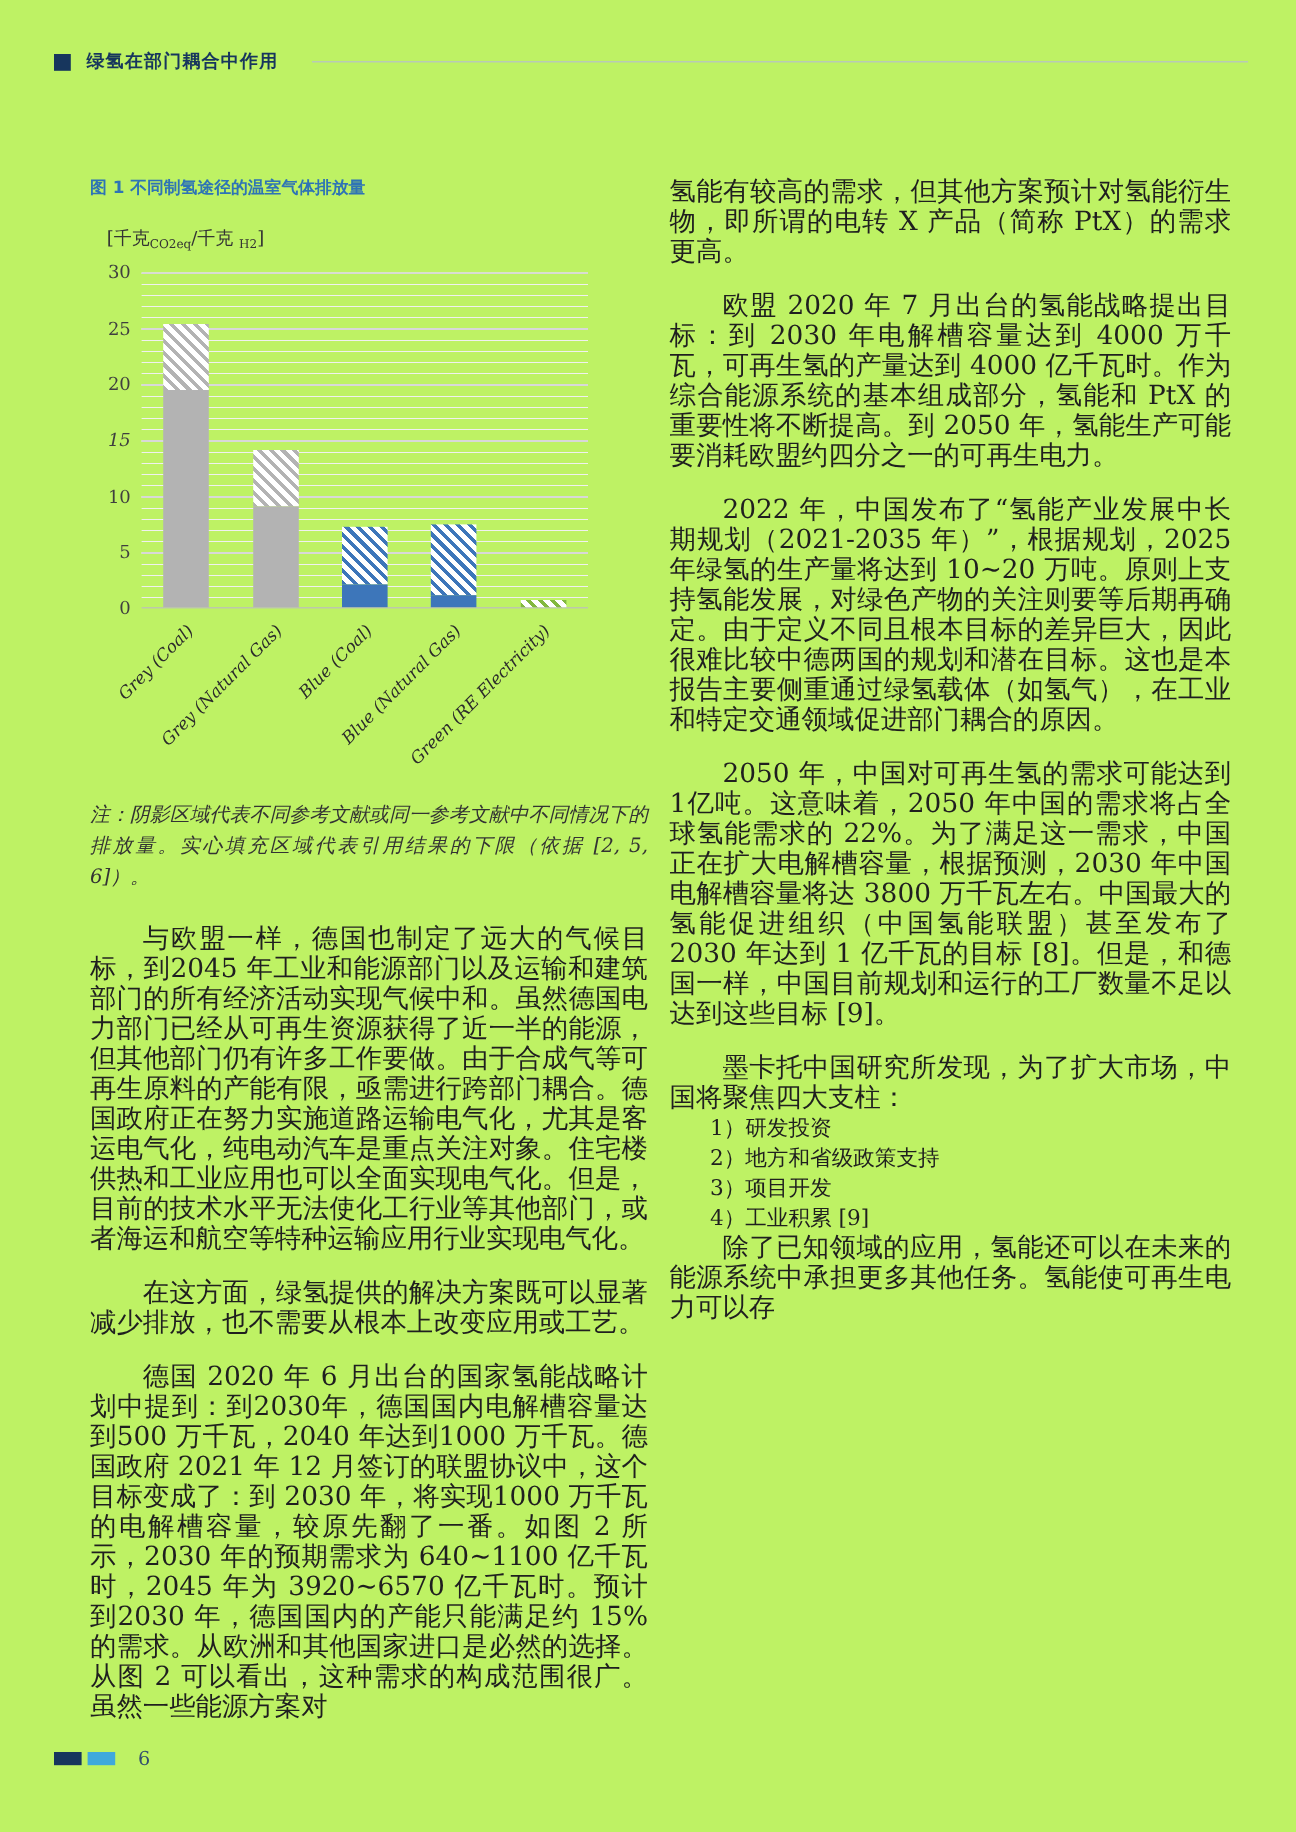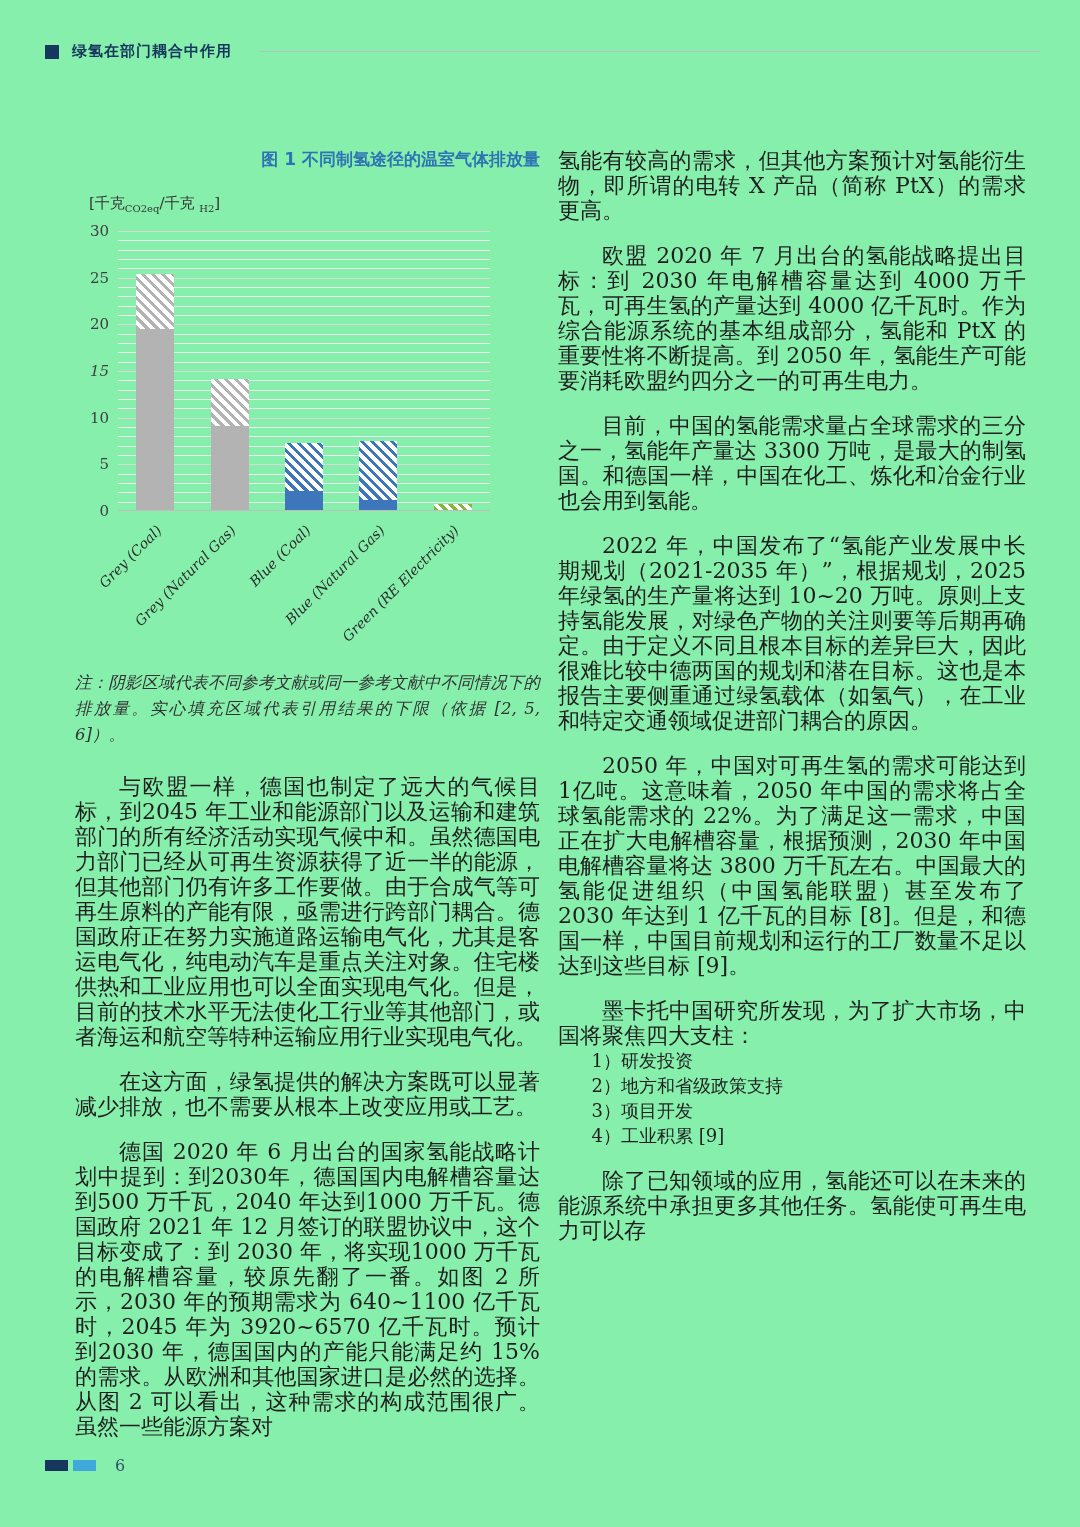--- a/index.html
+++ b/index.html
@@ -1,44 +1,44 @@
 <!DOCTYPE html>
 <html><head>
 <meta charset="utf-8">
 <style>
   * { margin:0; padding:0; box-sizing:border-box; }
   html,body { background:#e9e9e9; }
   .page {
     position:relative; width:1080px; height:1527px; margin:0 auto;
-    background:#86efac; overflow:hidden;
+    background:#bef264; overflow:hidden;
     font-family:"DejaVu Serif","Liberation Serif",serif;
     color:#1f1f1f;
   }
   
   .header { position:absolute; top:42px; left:45px; right:40px; display:flex; align-items:center; }
   .header-marker { width:14px; height:14px; background:#17365d; flex:0 0 auto; }
   .header-title {
     margin-left:13px; font-family:"DejaVu Sans","Liberation Sans",sans-serif;
     font-size:15px; font-weight:bold; color:#17365d; letter-spacing:1px; white-space:nowrap;
   }
   .header-rule { flex:1 1 auto; height:1px; background:#b7c0cb; margin-left:28px; }
   
   .col-left  { position:absolute; left:75px;  top:140px; width:465px; }
   .col-right { position:absolute; left:558px; top:148px; width:468px; }
   p.body {
     font-size:22px; line-height:25px; text-align:justify;
     text-indent:2em; margin-bottom:20px;
   }
   p.body.no-indent { text-indent:0; }
-  .pillars { list-style:none; padding-left:2.1em; margin-bottom:20px; }
+  .pillars { list-style:none; padding-left:2.1em; }
   .pillars li { font-size:18px; line-height:25px; }
   
   .fig-title {
-    text-align:right; font-family:"DejaVu Sans","Liberation Sans",sans-serif;
-    font-size:17px; font-weight:bold; color:#2e74b5; margin:8px 0 22px 0;
+    text-align:left; font-family:"DejaVu Sans","Liberation Sans",sans-serif;
+    font-size:14px; font-weight:bold; color:#2e74b5; margin:8px 0 22px 0;
   }
   .fig-ylabel { margin-left:14px; font-size:15px; color:#333; line-height:20px; margin-bottom:12px; }
   .fig-ylabel sub { font-size:10px;text-align:center; }
   .chart { position:relative; height:435px; }
   .chart-plot {
     position:absolute; left:43px; top:0; width:372px; height:280px;
     border-bottom:1px solid #bdbdbd;
     background-image:
       repeating-linear-gradient(to bottom, #d8d8d8 0, #d8d8d8 1px, transparent 1px, transparent 46.666px),
       repeating-linear-gradient(to bottom, #f0f0f0 0, #f0f0f0 1px, transparent 1px, transparent 9.3333px);
@@ -111,21 +111,20 @@
       <p class="fig-note">注：阴影区域代表不同参考文献或同一参考文献中不同情况下的排放量。实心填充区域代表引用结果的下限（依据 [2, 5, 6]）。</p>
     </div>
     <p class="body">与欧盟一样，德国也制定了远大的气候目标，到2045 年工业和能源部门以及运输和建筑部门的所有经济活动实现气候中和。虽然德国电力部门已经从可再生资源获得了近一半的能源，但其他部门仍有许多工作要做。由于合成气等可再生原料的产能有限，亟需进行跨部门耦合。德国政府正在努力实施道路运输电气化，尤其是客运电气化，纯电动汽车是重点关注对象。住宅楼供热和工业应用也可以全面实现电气化。但是，目前的技术水平无法使化工行业等其他部门，或者海运和航空等特种运输应用行业实现电气化。</p>
     <p class="body">在这方面，绿氢提供的解决方案既可以显著减少排放，也不需要从根本上改变应用或工艺。</p>
     <p class="body">德国 2020 年 6 月出台的国家氢能战略计划中提到：到2030年，德国国内电解槽容量达到500 万千瓦，2040 年达到1000 万千瓦。德国政府 2021 年 12 月签订的联盟协议中，这个目标变成了：到 2030 年，将实现1000 万千瓦的电解槽容量，较原先翻了一番。如图 2 所示，2030 年的预期需求为 640~1100 亿千瓦时，2045 年为 3920~6570 亿千瓦时。预计到2030 年，德国国内的产能只能满足约 15% 的需求。从欧洲和其他国家进口是必然的选择。从图 2 可以看出，这种需求的构成范围很广。虽然一些能源方案对</p>
   </div>
 
   <div class="col-right">
     <p class="body no-indent">氢能有较高的需求，但其他方案预计对氢能衍生物，即所谓的电转 X 产品（简称 PtX）的需求更高。</p>
     <p class="body">欧盟 2020 年 7 月出台的氢能战略提出目标：到 2030 年电解槽容量达到 4000 万千瓦，可再生氢的产量达到 4000 亿千瓦时。作为综合能源系统的基本组成部分，氢能和 PtX 的重要性将不断提高。到 2050 年，氢能生产可能要消耗欧盟约四分之一的可再生电力。</p>
-    <p class="body">目前，中国的氢能需求量占全球需求的三分之一，氢能年产量达 3300 万吨，是最大的制氢国。和德国一样，中国在化工、炼化和冶金行业也会用到氢能。</p>
     <p class="body">2022 年，中国发布了“氢能产业发展中长期规划（2021-2035 年）”，根据规划，2025 年绿氢的生产量将达到 10~20 万吨。原则上支持氢能发展，对绿色产物的关注则要等后期再确定。由于定义不同且根本目标的差异巨大，因此很难比较中德两国的规划和潜在目标。这也是本报告主要侧重通过绿氢载体（如氢气），在工业和特定交通领域促进部门耦合的原因。</p>
     <p class="body">2050 年，中国对可再生氢的需求可能达到1亿吨。这意味着，2050 年中国的需求将占全球氢能需求的 22%。为了满足这一需求，中国正在扩大电解槽容量，根据预测，2030 年中国电解槽容量将达 3800 万千瓦左右。中国最大的氢能促进组织（中国氢能联盟）甚至发布了 2030 年达到 1 亿千瓦的目标 [8]。但是，和德国一样，中国目前规划和运行的工厂数量不足以达到这些目标 [9]。</p>
     <p class="body" style="margin-bottom:0;">墨卡托中国研究所发现，为了扩大市场，中国将聚焦四大支柱：</p>
     <ul class="pillars">
       <li>1）研发投资</li>
       <li>2）地方和省级政策支持</li>
       <li>3）项目开发</li>
       <li>4）工业积累 [9]</li>
     </ul>
     <p class="body">除了已知领域的应用，氢能还可以在未来的能源系统中承担更多其他任务。氢能使可再生电力可以存</p>

